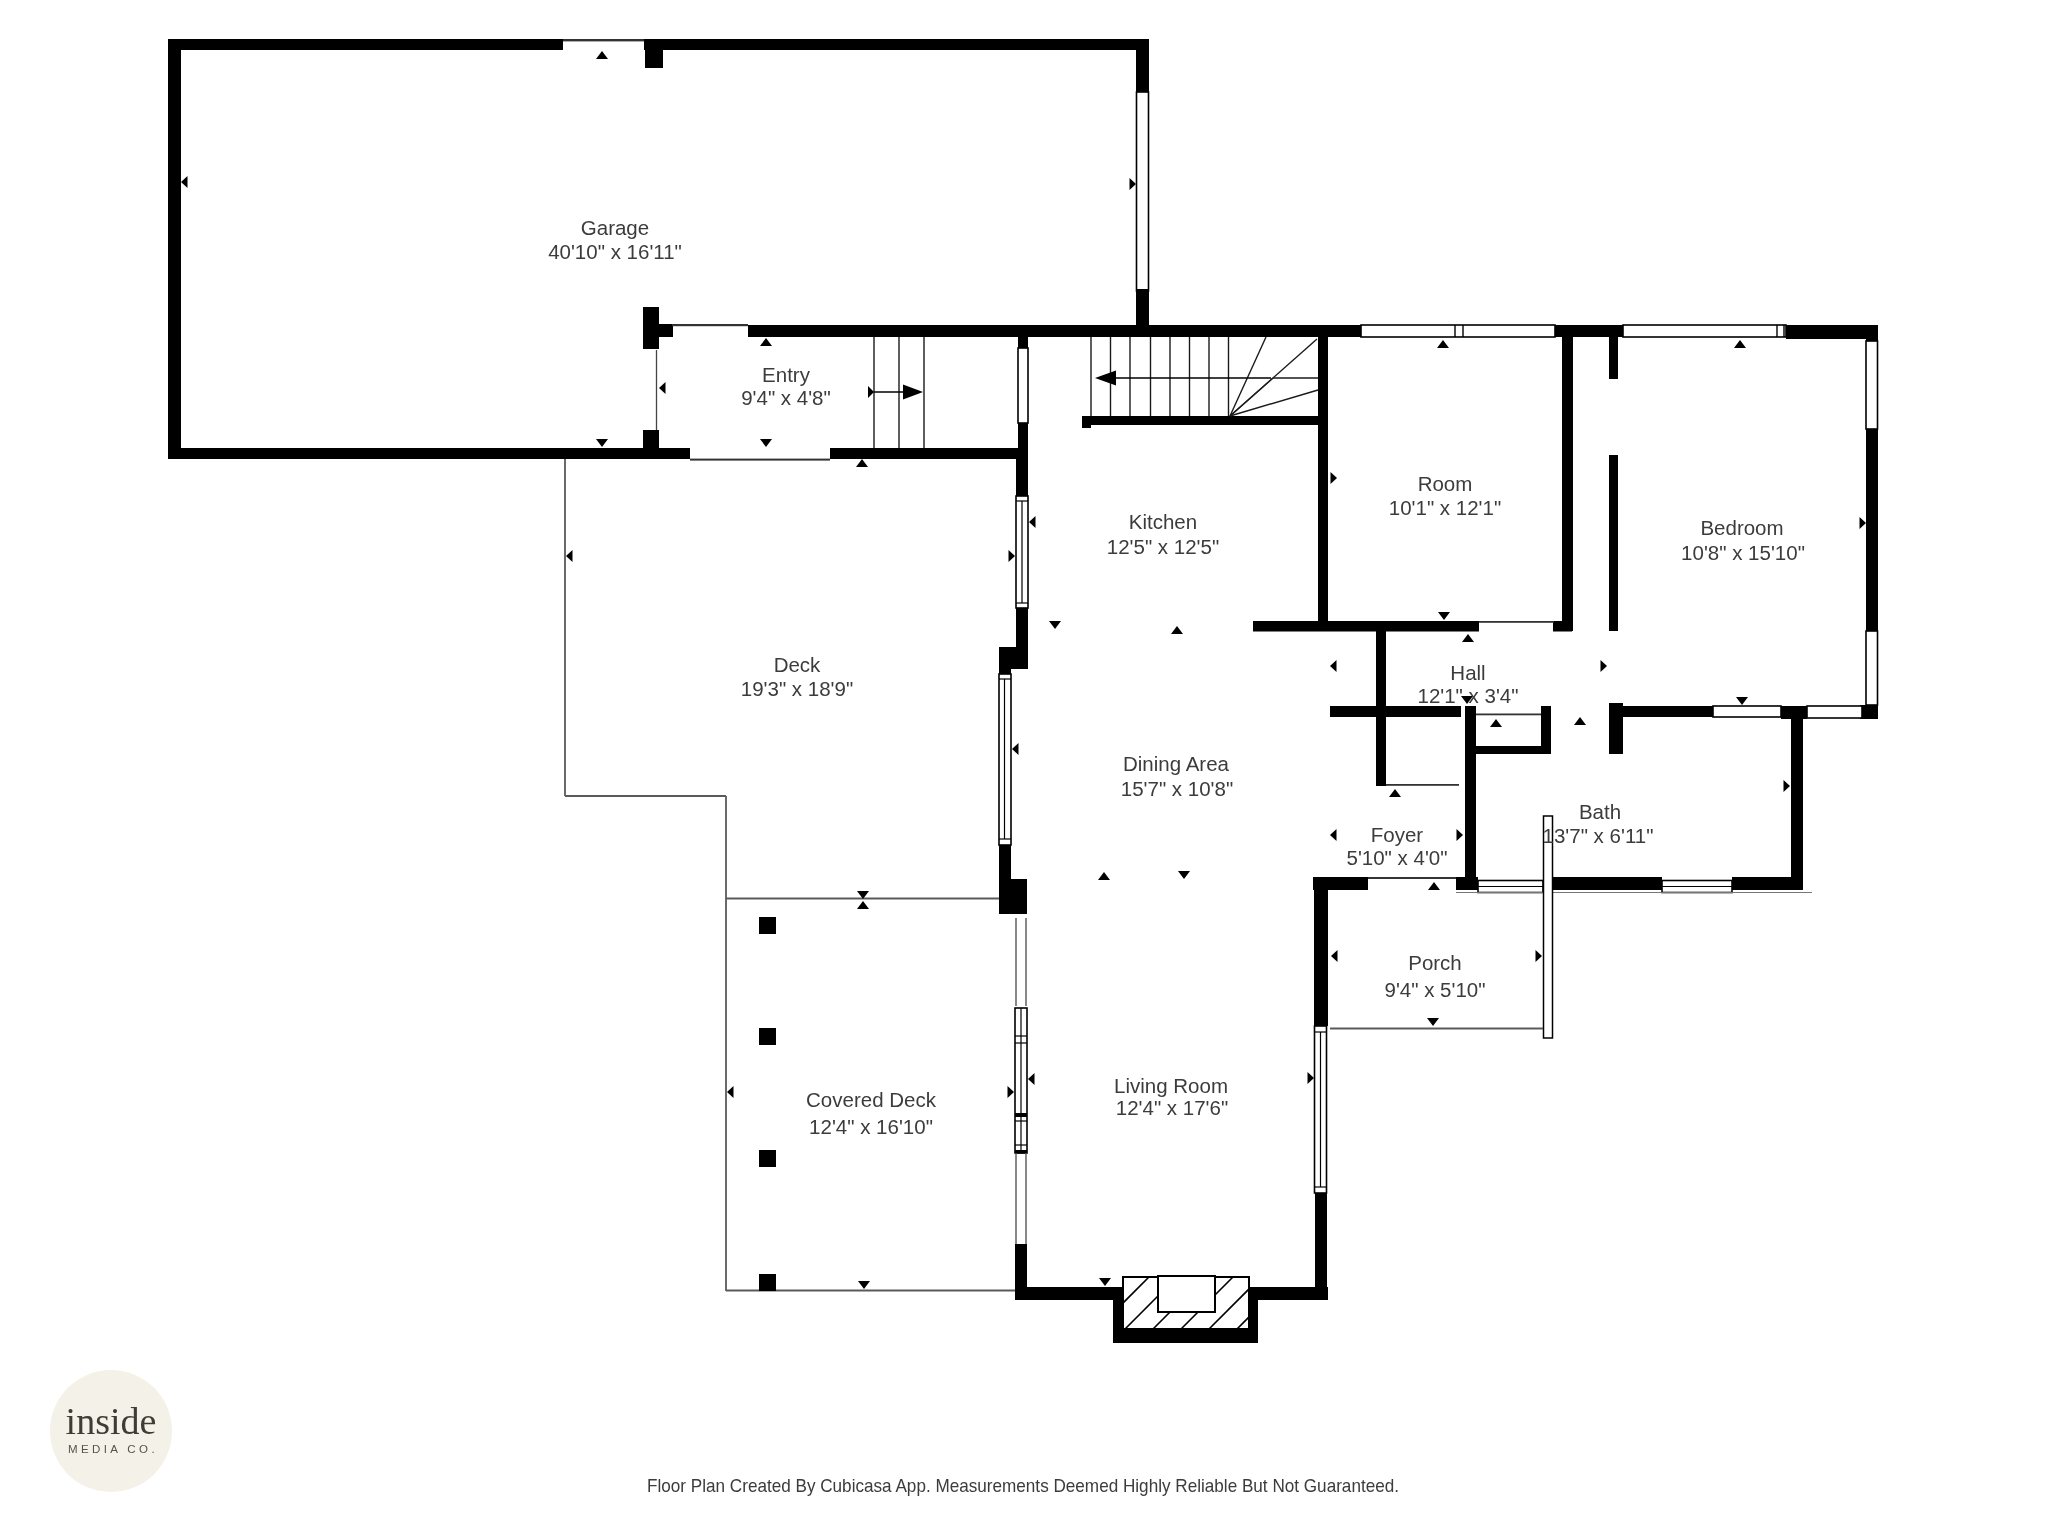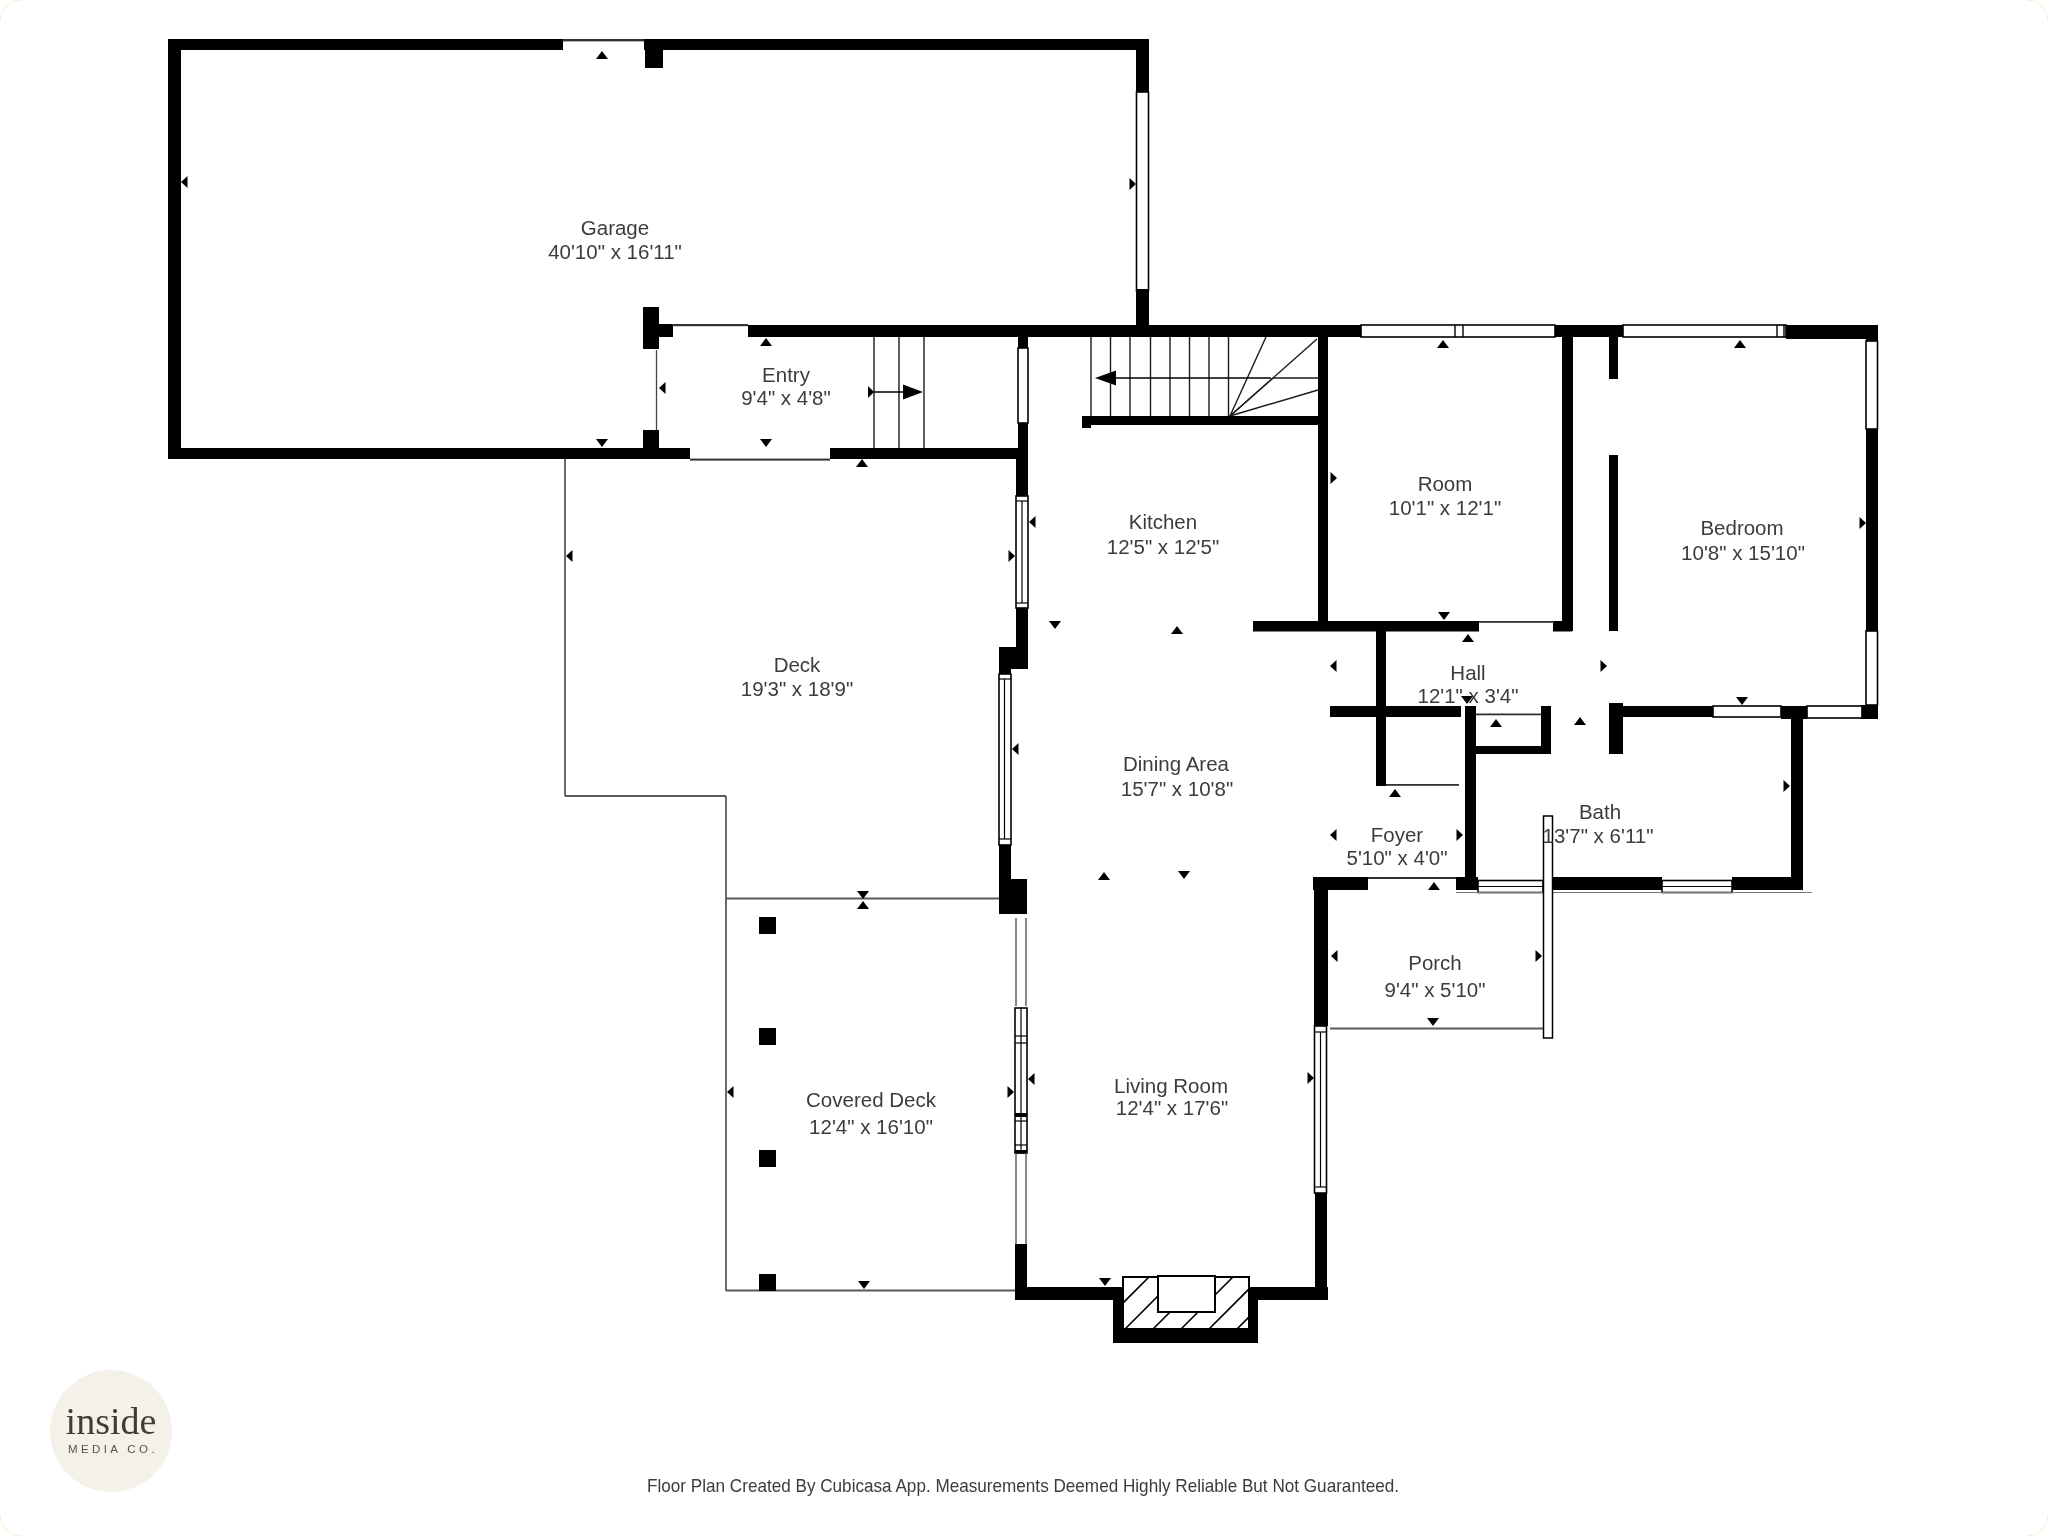--- a/index.html
+++ b/index.html
@@ -1,16 +1,16 @@
 <!DOCTYPE html>
 <html><head>
 <meta charset="utf-8">
 <style>
   html,body{margin:0;padding:0;background:#ffffff;}
-  #page{width:2048px;height:1536px;position:relative;background:#eab308;overflow:hidden;border-radius:22px;}
+  #page{width:2048px;height:1536px;position:relative;background:#eab308;overflow:hidden;}
   svg{position:absolute;left:0;top:0;}
   text{font-family:"Liberation Sans", sans-serif;fill:#3c3c3c;}
   .lbl{font-size:20.5px;}
   .wall{fill:#000000;}
   .win{fill:#ffffff;stroke:#000000;stroke-width:1.6;}
   .deckline{stroke:#5a5a5a;stroke-width:1.8;fill:none;}
   .stair{stroke:#1a1a1a;stroke-width:1.4;fill:none;}
   .tri{fill:#000;}
 </style>
 </head>

